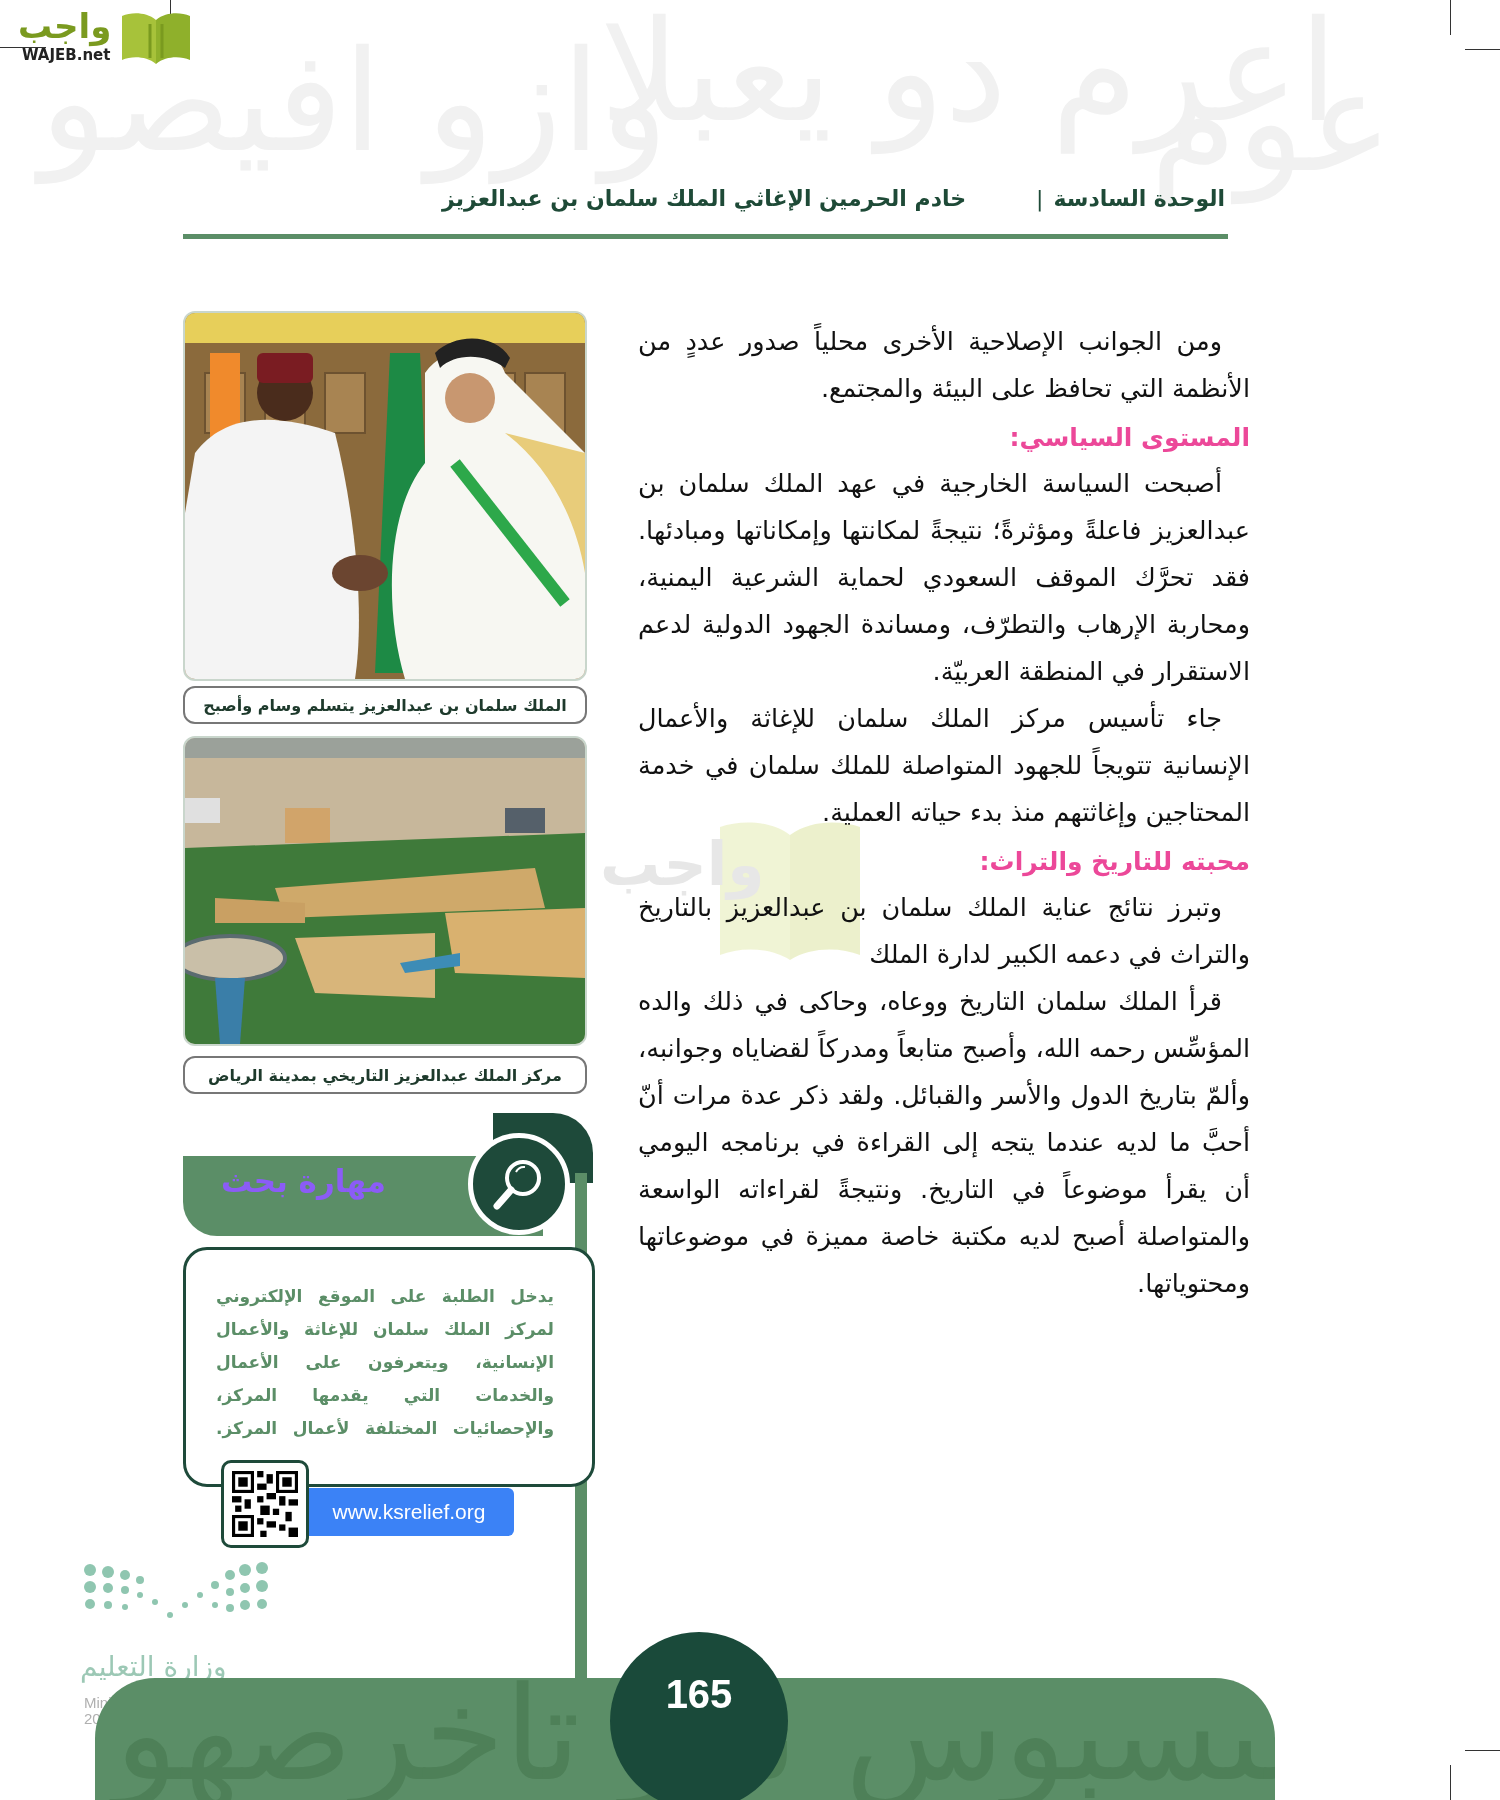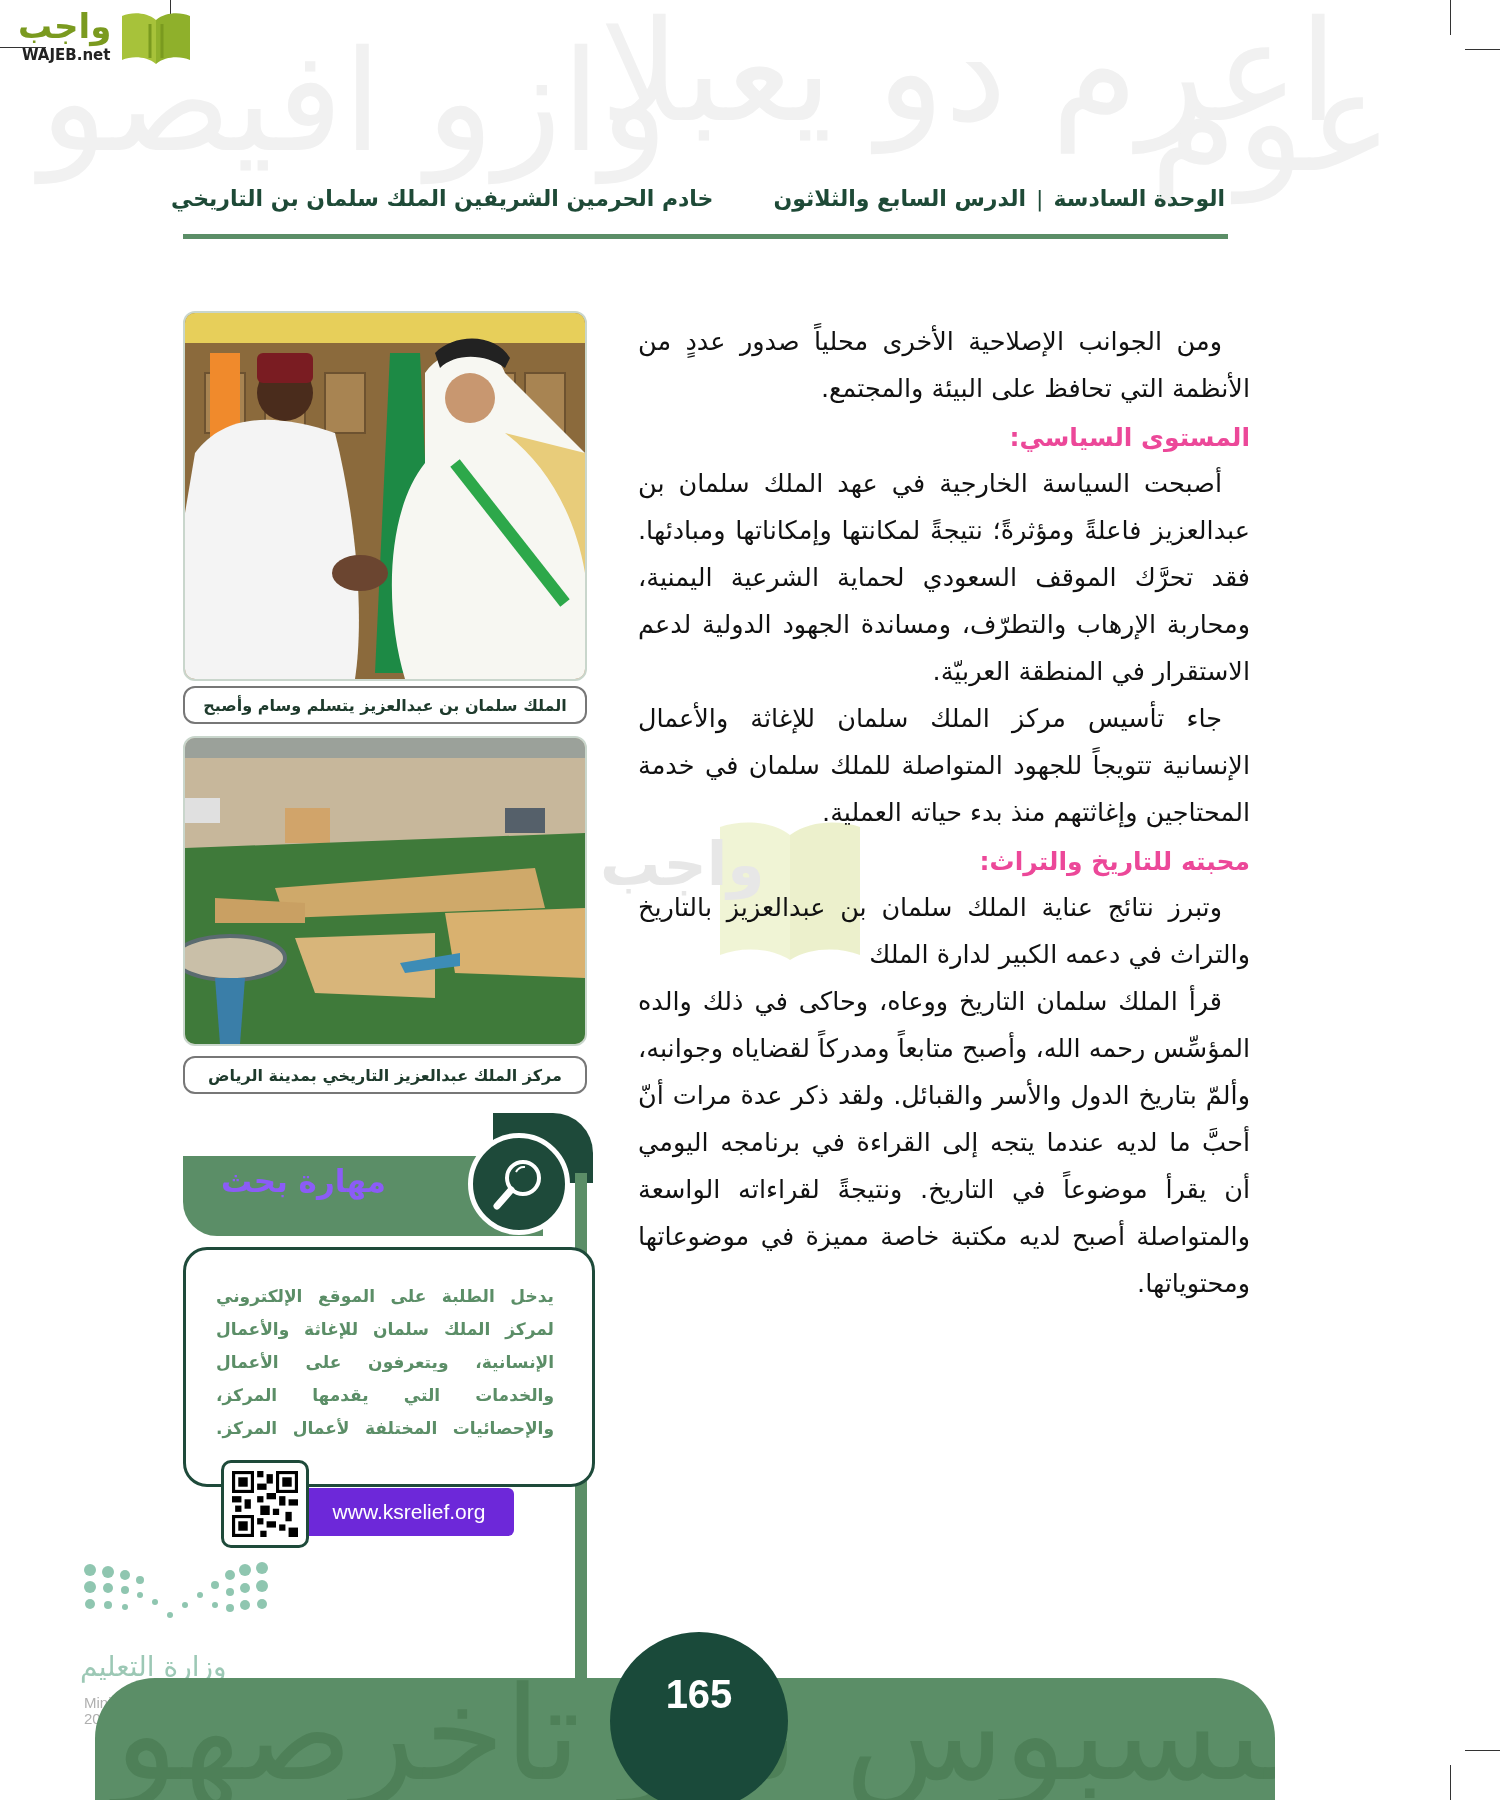--- a/index.html
+++ b/index.html
@@ -27,21 +27,21 @@
   .main h3 { margin:4px 0 0 0; font-size:25px; line-height:44px; color:#ec4899; font-weight:bold; }
   .skill-head { position:absolute; left:183px; top:1113px; width:410px; height:130px; }
   .skill-bar { position:absolute; left:0; top:43px; width:360px; height:80px; background:#5b8e67; border-radius:0 0 0 34px; }
   .skill-title { position:absolute; left:38px; top:50px; font-size:31px; color:#8b5cf6; font-weight:bold; direction:rtl; }
   .skill-corner { position:absolute; left:310px; top:0; width:100px; height:70px; background:#1e4a3a; border-radius:0 40px 0 0; }
   .skill-circle { position:absolute; left:285px; top:20px; width:92px; height:92px; border-radius:50%; background:#1e4a3a; border:5px solid #fff; display:flex; align-items:center; justify-content:center; }
   .skill-stem { position:absolute; left:392px; top:60px; width:12px; height:510px; background:#5b8e67; }
   .skill-box { position:absolute; left:183px; top:1247px; width:412px; height:240px; border:3px solid #1e4a3a; border-radius:24px; background:#fff; box-sizing:border-box; }
   .skill-text { position:absolute; left:30px; top:30px; width:338px; direction:rtl; font-size:17px; line-height:33px; font-weight:bold; color:#5b8e67; text-align:justify; text-align-last:justify; }
   .qr { position:absolute; left:35px; top:210px; width:88px; height:88px; border:3px solid #1e4a3a; border-radius:10px; background:#fff; padding:8px; box-sizing:border-box; }
-  .url-btn { position:absolute; left:118px; top:238px; width:210px; height:48px; background:#6d28d9; border-radius:0 6px 6px 0; color:#fff; font-size:21px; display:flex; align-items:center; justify-content:center; font-family:"Liberation Sans", sans-serif; }
+  .url-btn { position:absolute; left:118px; top:238px; width:210px; height:48px; background:#3b82f6; border-radius:0 6px 6px 0; color:#fff; font-size:21px; display:flex; align-items:center; justify-content:center; font-family:"Liberation Sans", sans-serif; }
   .moe { position:absolute; left:80px; top:1560px; width:220px; height:170px; }
   .moe .dots { position:absolute; left:0; top:0; width:200px; height:70px; }
   .moe .name { position:absolute; left:0; top:90px; font-size:28px; color:#9cc8b5; direction:rtl; }
   .moe .sub { position:absolute; left:4px; top:135px; font-size:15px; color:#b0b0b0; line-height:16px; font-family:"Liberation Sans", sans-serif; }
   .footer-band { position:absolute; left:95px; top:1678px; width:1180px; height:122px; background:#5b8e67; border-radius:60px 60px 0 0; overflow:hidden; }
   .footer-band span { position:absolute; color:#4e8058; font-family:"DejaVu Serif", serif; font-size:130px; white-space:nowrap; top:-20px; }
   .page-circle { position:absolute; left:610px; top:1632px; width:178px; height:178px; border-radius:50%; background:#1a4a3a; display:flex; justify-content:center; }
   .page-num { margin-top:40px; color:#fff; font-size:40px; font-weight:bold; font-family:"Liberation Sans", sans-serif; }
   .wm { position:absolute; left:590px; top:815px; width:320px; height:150px; opacity:0.35; }
 </style>
@@ -67,22 +67,21 @@
   <svg class="book" viewBox="0 0 72 54">
     <path d="M36 10 C26 2 12 2 2 6 L2 50 C12 46 26 46 36 54 Z" fill="#a7c23a"></path>
     <path d="M36 10 C46 2 60 2 70 6 L70 50 C60 46 46 46 36 54 Z" fill="#8fb02b"></path>
     <path d="M30 14 L30 48 M42 14 L42 48" stroke="#7a9a1f" stroke-width="3"></path>
   </svg>
 </div>
 
 <div class="header">
   <span>الوحدة السادسة</span>
   <span class="sep">|</span>
-  <span>الدرس السابع والثلاثون</span>
-  <span class="title">خادم الحرمين الشريفين الملك سلمان بن التاريخي</span>
+  <span class="title">خادم الحرمين الإغاثي الملك سلمان بن عبدالعزيز</span>
 </div>
 <div class="header-line"></div>
 
 <div class="photo photo1">
   <svg width="400" height="366" viewBox="0 0 400 366">
     <rect width="400" height="366" fill="#8b6a3c"></rect>
     <rect x="0" y="0" width="400" height="30" fill="#e7cf5a"></rect>
     <g fill="#a88452" stroke="#6d5230" stroke-width="2">
       <rect x="20" y="60" width="40" height="60"></rect>
         <rect x="80" y="60" width="40" height="60"></rect>

